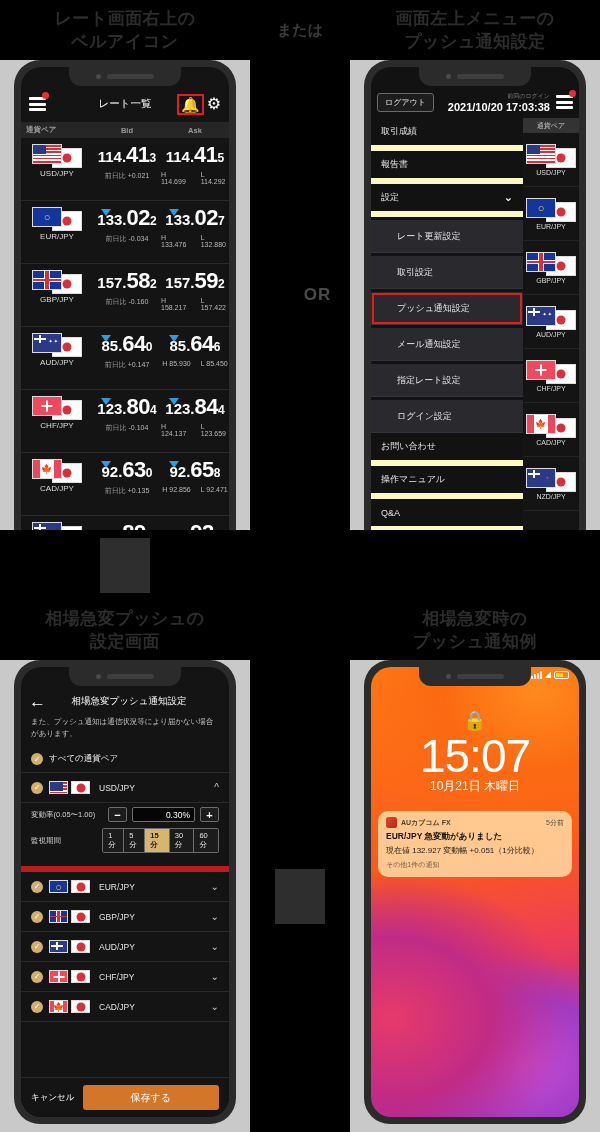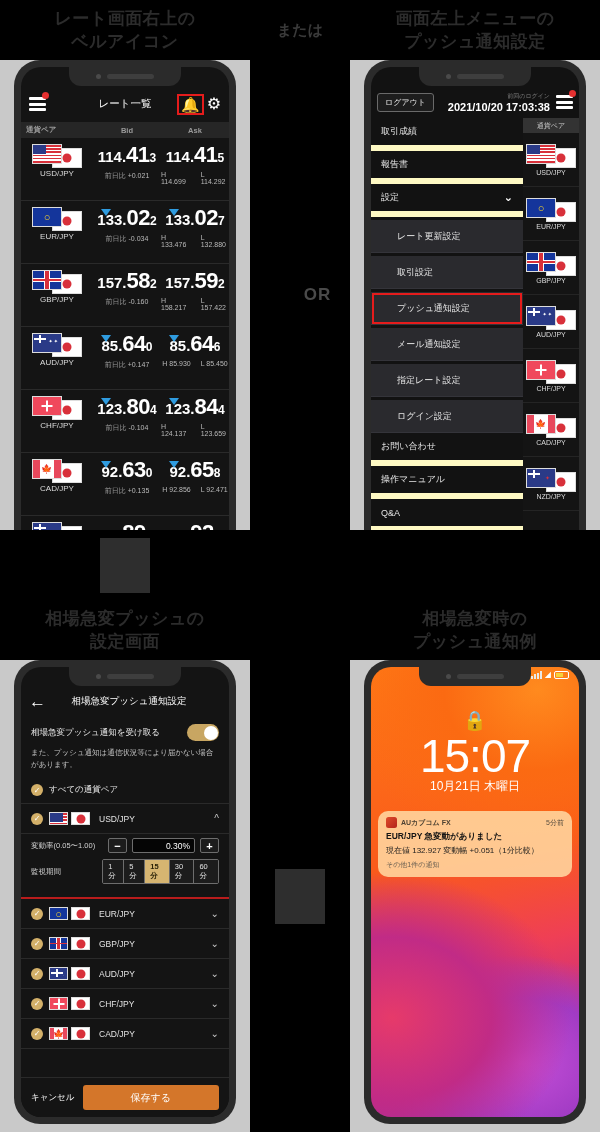--- a/index.html
+++ b/index.html
@@ -225,21 +225,21 @@
     width:12px; height:12px; border-radius:50%; background:#d3b069;
     display:flex; align-items:center; justify-content:center;
     color:#fff; font-size:8px; flex:none;
   }
   .all-row .al { color:#e8e8e8; font-size:8.5px; }
   .pair-row .flags { width:44px; height:15px; }
   .pair-row .flag { width:19px; height:13px; position:relative; display:inline-block; }
   .pair-row .flags { display:flex; gap:3px; align-items:center; }
   .pair-row .pname { color:#e2e2e2; font-size:8.5px; flex:1; }
   .chev { color:#c9c9c9; font-size:10px; }
-  .expand-body { padding:4px 10px 7px 10px; border-bottom:2px solid #b91c1c; }
+  .expand-body { padding:4px 10px 7px 10px; border-bottom:6px solid #b91c1c; }
   .fld-row { display:flex; align-items:center; gap:5px; margin-bottom:6px; }
   .fld-lbl { color:#d2d2d2; font-size:7.5px; width:72px; }
   .stepper {
     width:19px; height:15px; border:1px solid #6d6d6d; border-radius:2px;
     background:#1c1c1c; color:#fff; font-size:11px; font-weight:bold;
     display:flex; align-items:center; justify-content:center; cursor:pointer;
   }
   .num-field {
     flex:1; height:15px; border:1px solid #6d6d6d; border-radius:2px;
     background:#050505; color:#fff; font-size:8.5px;
@@ -697,26 +697,20 @@
           <span class="cam"></span>
           <span class="spk"></span>
         </div>
 
         <div class="scroll-area">
           <div class="set-header">
             <span class="back-arrow">←</span>
             <span class="set-title">相場急変プッシュ通知設定</span>
           </div>
 
-          <div class="toggle-row">
-            <span class="t-lbl">相場急変プッシュ通知を受け取る</span>
-            <span class="switch">
-              <span class="knob"></span>
-            </span>
-          </div>
 
           <div class="desc">
             <p>また、プッシュ通知は通信状況等により届かない場合があります。</p>
           </div>
 
           <div class="all-row">
             <span class="check">✓</span>
             <span class="al">すべての通貨ペア</span>
           </div>
 

